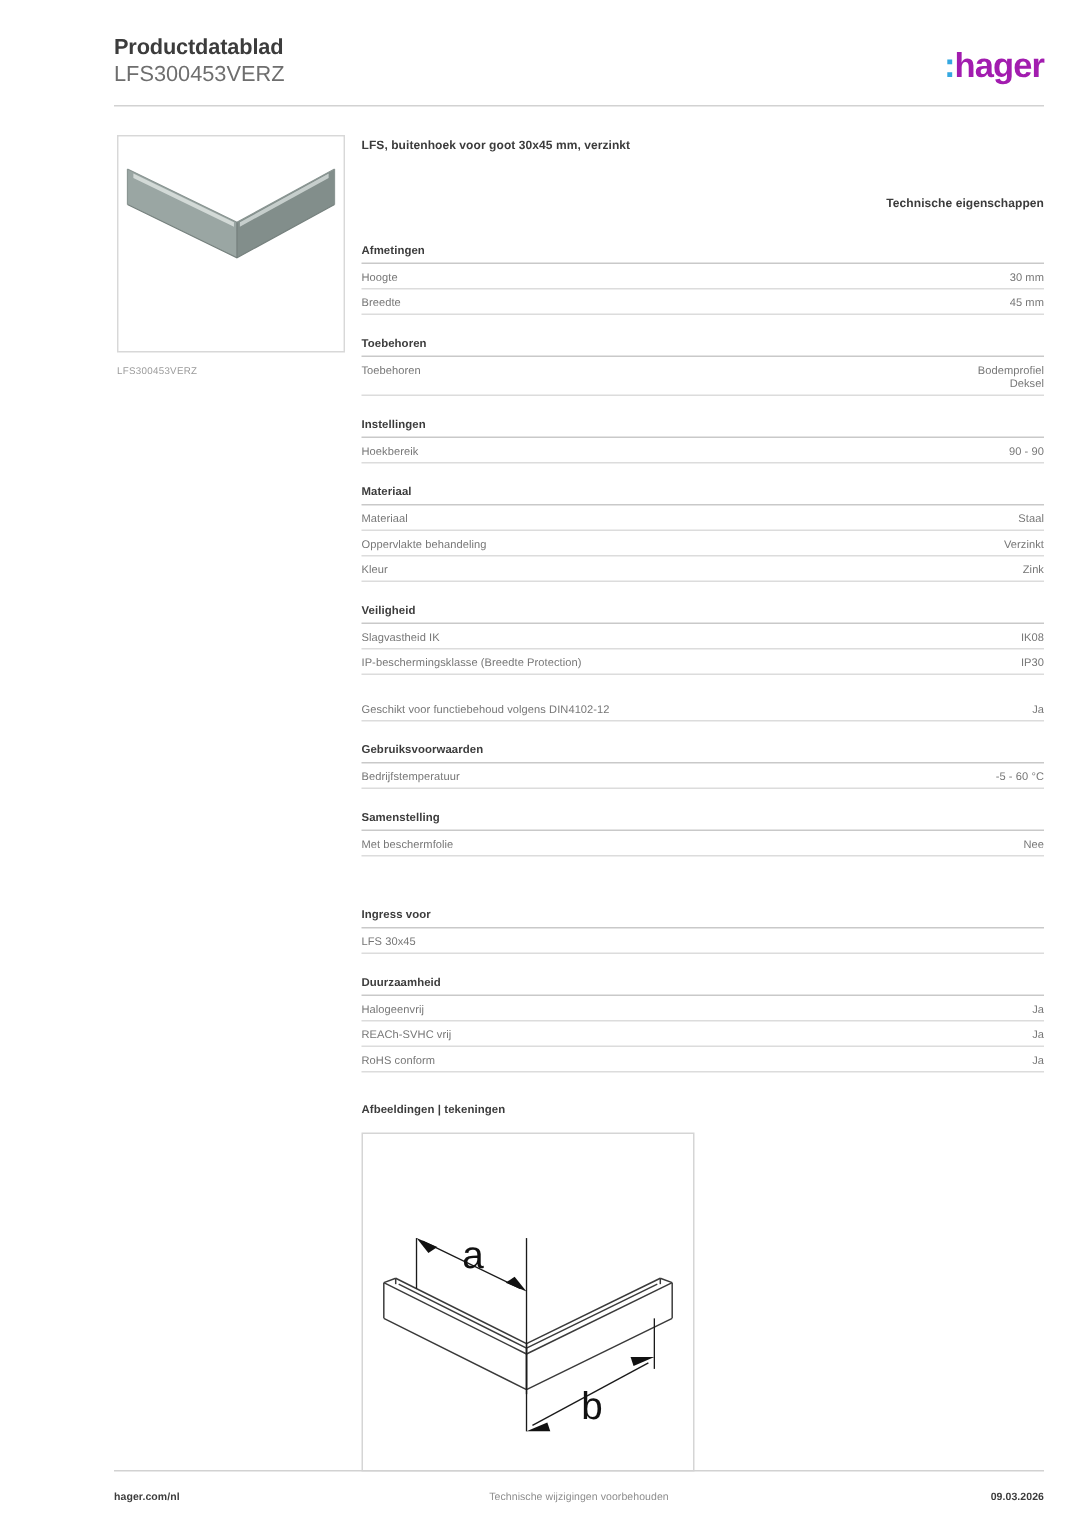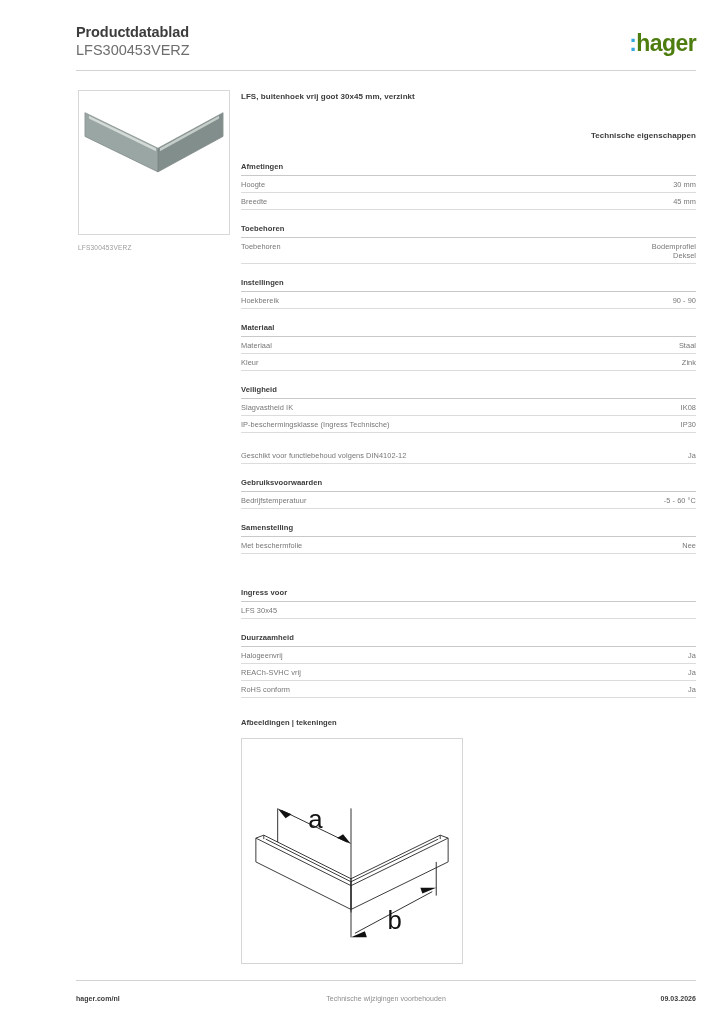--- a/index.html
+++ b/index.html
@@ -48,21 +48,21 @@
   }
   .logo {
     position: absolute;
     right: 0; top: 6px;
     font-size: 23px;
     font-weight: bold;
     letter-spacing: -0.6px;
     line-height: 26px;
   }
   .logo .colon { color: #35a8e0; }
-  .logo .word  { color: #4d7c0f; }
+  .logo .word  { color: #a21caf; }
 
   .header-rule {
     position: absolute;
     left: 52px; top: 70px;
     width: 620px;
     height: 1px;
     background: #d2d2d2;
   }
 
   
@@ -235,21 +235,21 @@
       <polyline points="6,46 80,82 146,46" fill="none" stroke="#76817e" stroke-width="0.8"></polyline>
       <line x1="6" y1="22" x2="6" y2="46" stroke="#8b9693" stroke-width="0.8"></line>
       <line x1="146" y1="22" x2="146" y2="46" stroke="#8b9693" stroke-width="0.8"></line>
       <line x1="80" y1="58" x2="80" y2="82" stroke="#707b78" stroke-width="0.7"></line>
     </svg>
   </div>
   <div class="photo-caption">LFS300453VERZ</div>
 
   <div class="content">
 
-    <div class="product-name">LFS, buitenhoek vrij goot 30x45 mm, verzinkt</div>
+    <div class="product-name">LFS, buitenhoek voor goot 30x45 mm, verzinkt</div>
     <div class="tech-heading">Technische eigenschappen</div>
 
     <div id="sections-host">
         <div class="section">
           <div class="section-title">Afmetingen</div>
           <div class="row">
             <div class="row-label">Hoogte</div>
             <div class="row-value">30 mm</div>
           </div>
           <div class="row">
@@ -272,32 +272,36 @@
             <div class="row-value">90 - 90</div>
           </div>
         </div>
         <div class="section">
           <div class="section-title">Materiaal</div>
           <div class="row">
             <div class="row-label">Materiaal</div>
             <div class="row-value">Staal</div>
           </div>
           <div class="row">
+            <div class="row-label">Oppervlakte behandeling</div>
+            <div class="row-value">Verzinkt</div>
+          </div>
+          <div class="row">
             <div class="row-label">Kleur</div>
             <div class="row-value">Zink</div>
           </div>
         </div>
         <div class="section">
           <div class="section-title">Veiligheid</div>
           <div class="row">
             <div class="row-label">Slagvastheid IK</div>
             <div class="row-value">IK08</div>
           </div>
           <div class="row">
-            <div class="row-label">IP-beschermingsklasse (Ingress Technische)</div>
+            <div class="row-label">IP-beschermingsklasse (Breedte Protection)</div>
             <div class="row-value">IP30</div>
           </div>
         </div>
         <div class="section">
           <div class="row">
             <div class="row-label">Geschikt voor functiebehoud volgens DIN4102-12</div>
             <div class="row-value">Ja</div>
           </div>
         </div>
         <div class="section">

